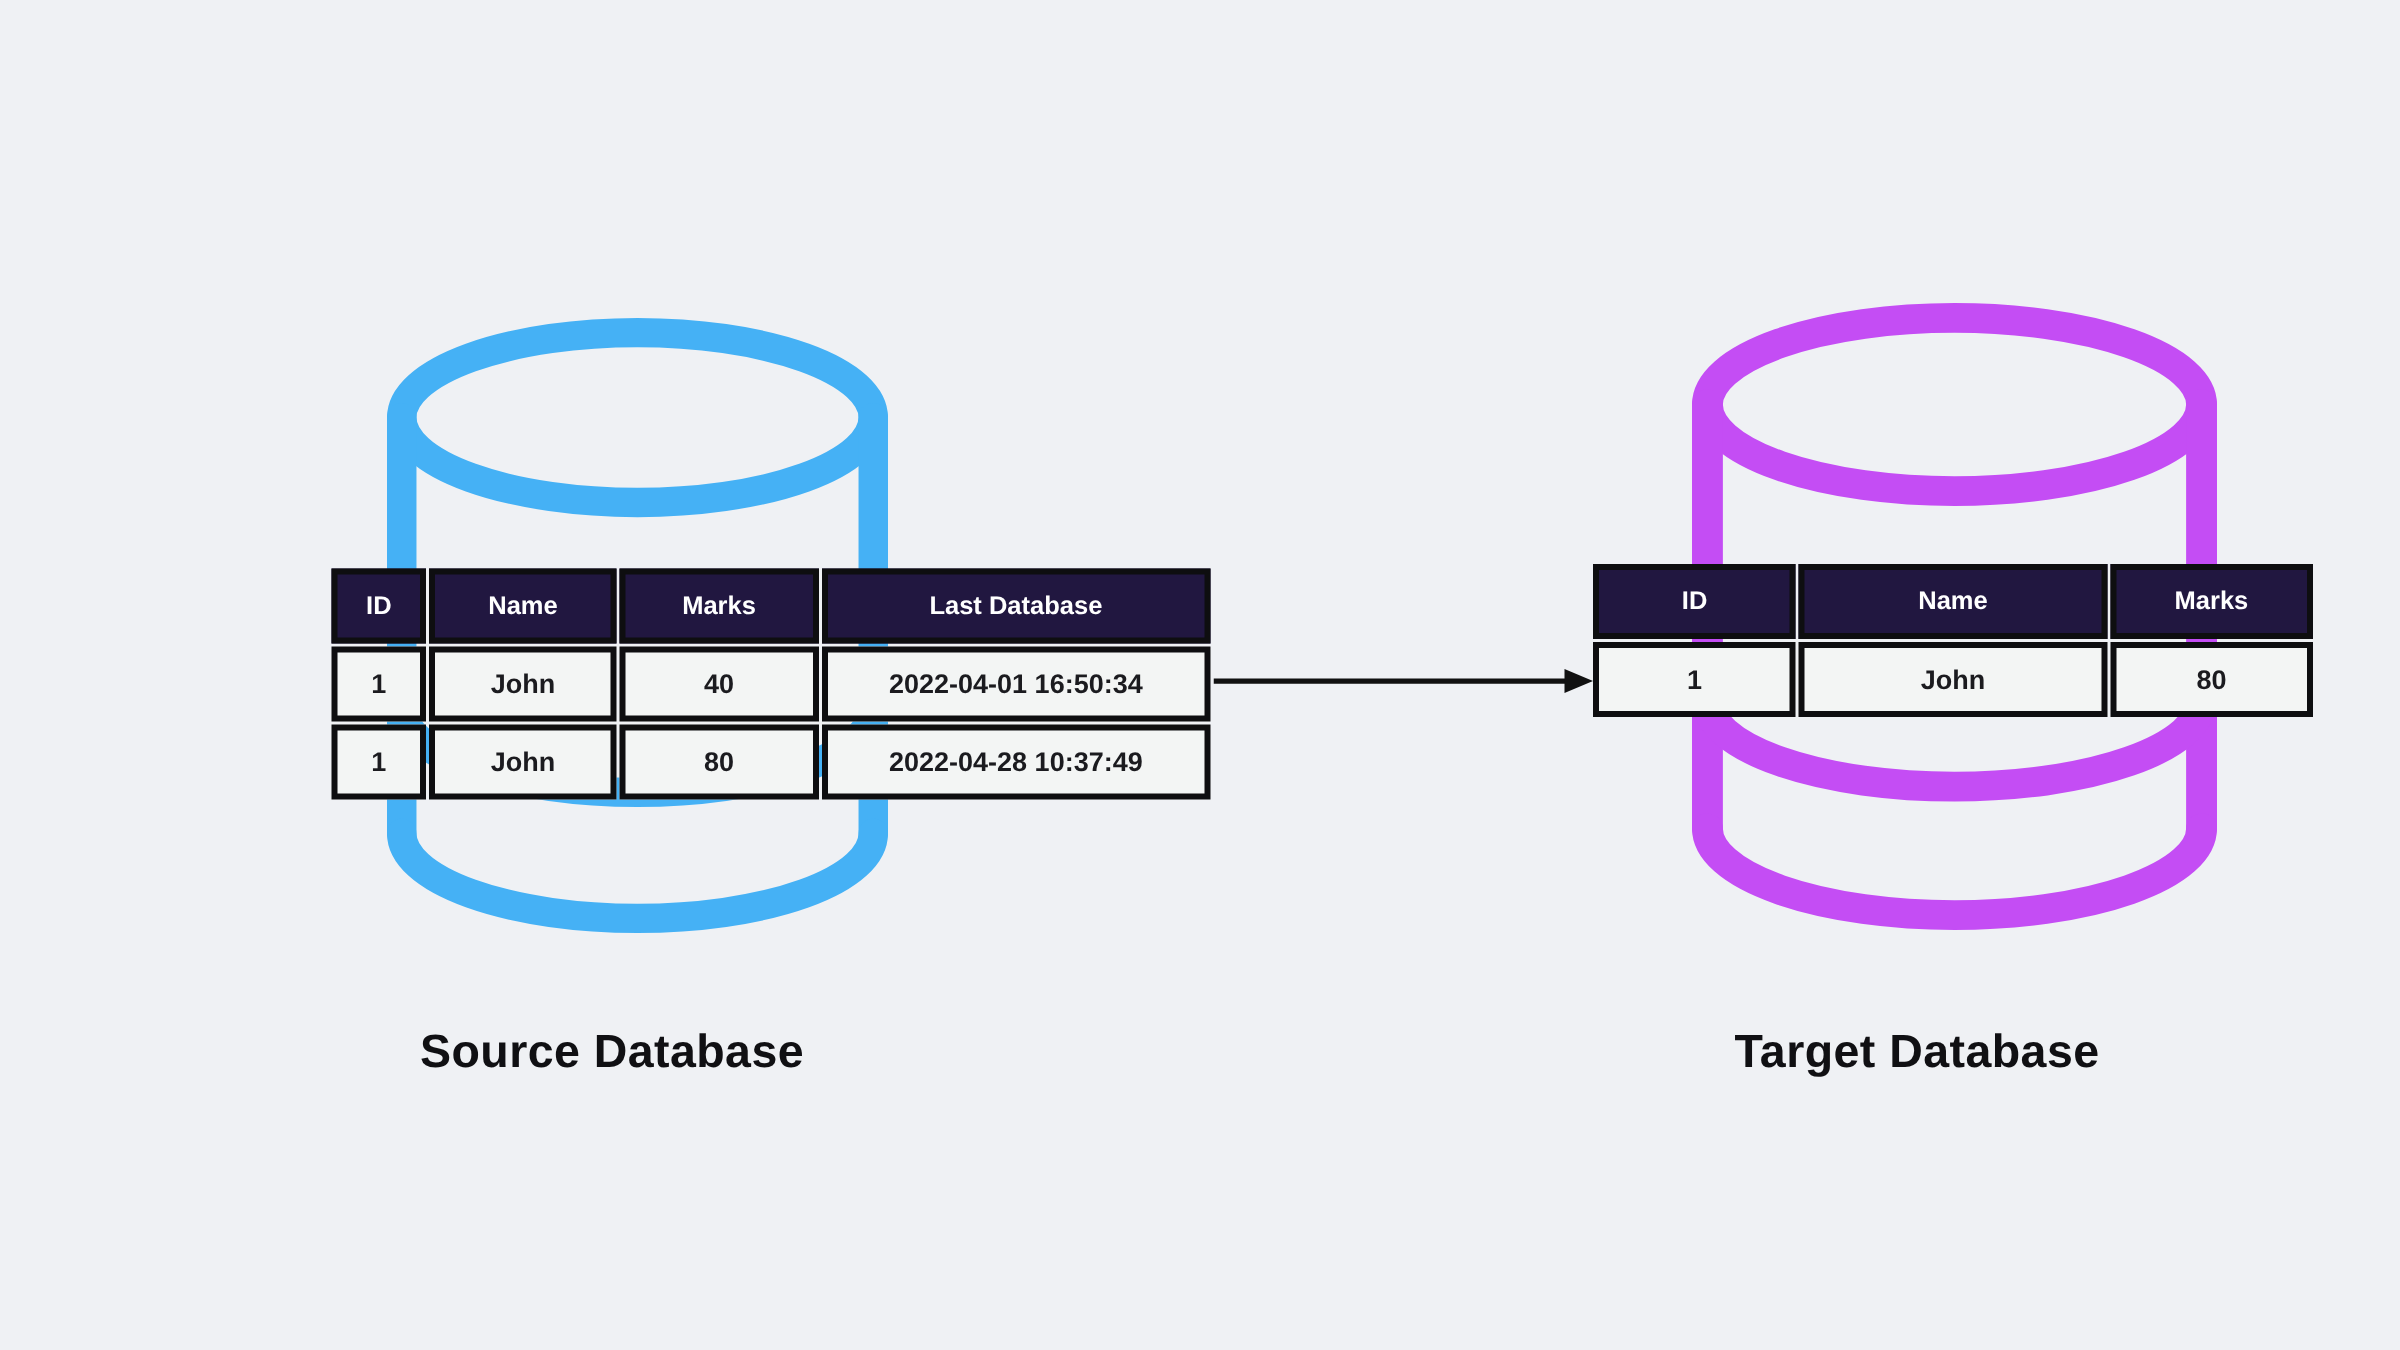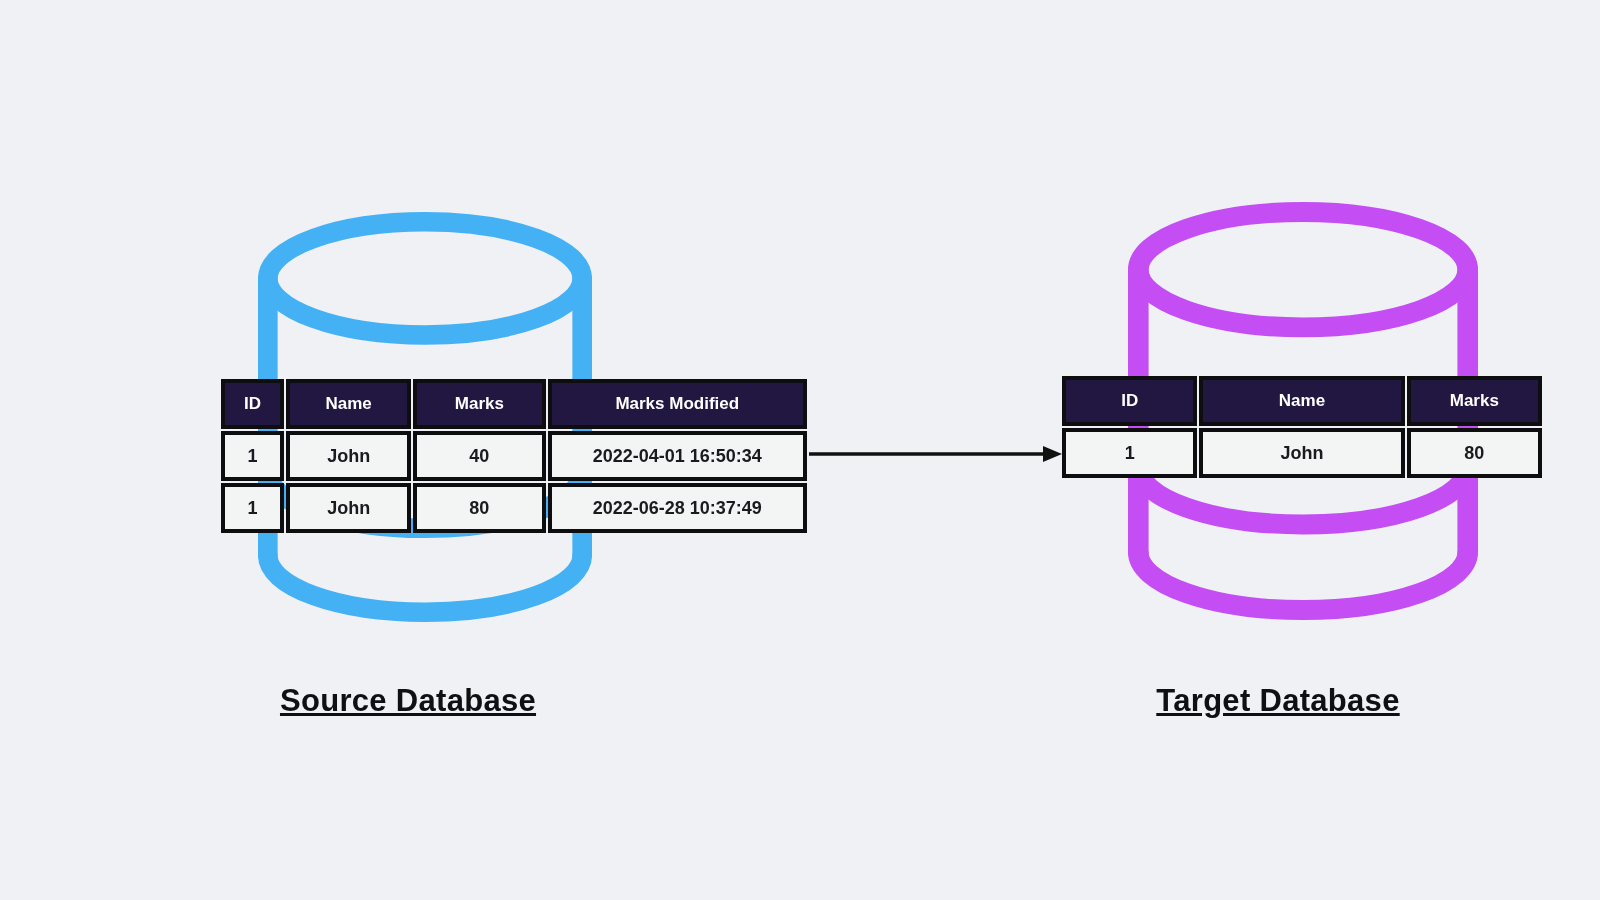--- a/index.html
+++ b/index.html
@@ -57,21 +57,20 @@
   #target-table col:nth-child(3){width:132px;}
 
   .db-label{
     position:absolute;
     width:420px;
     text-align:center;
     font-size:31px;
     font-weight:bold;
     letter-spacing:.3px;
     color:#101013;
-    text-decoration:underline;
   }
   #source-label{left:198px;top:683px;}
   #target-label{left:1068px;top:683px;text-align:center;}
 
   #sync-arrow{position:absolute;left:809px;top:443px;width:254px;height:22px;}
 </style>
 </head>
 <body>
 
 <div class="stage">
@@ -105,35 +104,35 @@
         <col>
         <col>
         <col>
         <col>
       </colgroup>
   <thead>
         <tr>
           <th>ID</th>
           <th>Name</th>
           <th>Marks</th>
-          <th>Marks Modified</th>
+          <th>Last Database</th>
         </tr>
       </thead>
       <tbody>
         <tr>
           <td>1</td>
           <td>John</td>
           <td>40</td>
           <td>2022-04-01 16:50:34</td>
         </tr>
         <tr>
           <td>1</td>
           <td>John</td>
           <td>80</td>
-          <td>2022-06-28 10:37:49</td>
+          <td>2022-04-28 10:37:49</td>
         </tr>
       </tbody>
     </table>
 
   <table class="data-table" id="target-table" data-table="target.table">
     <colgroup>
         <col>
         <col>
         <col>
       </colgroup>

